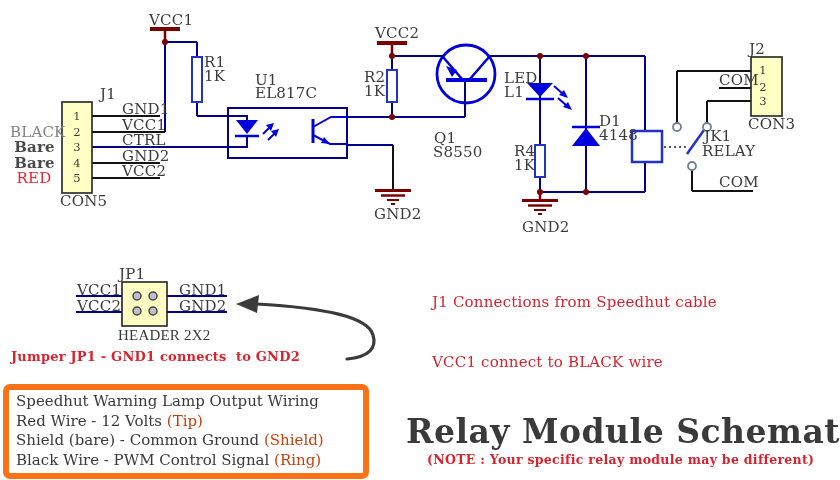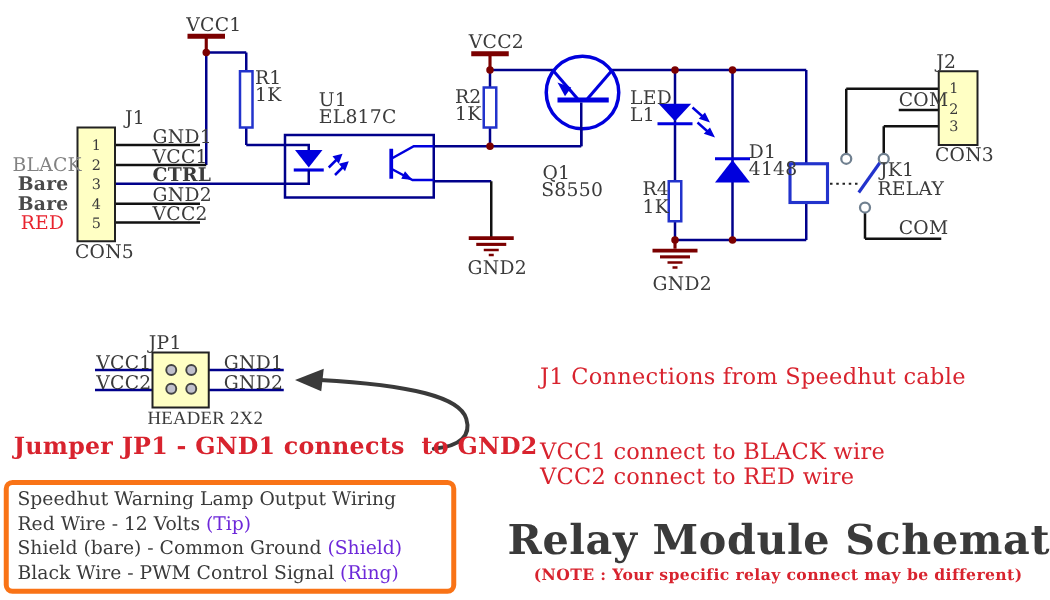--- a/index.html
+++ b/index.html
@@ -5,26 +5,26 @@
   html,body{margin:0;padding:0;background:#fff;}
   #stage{position:relative;width:840px;height:480px;background:#ffffff;overflow:hidden;
          font-family:"DejaVu Serif", serif;}
   #schem-svg{position:absolute;left:0;top:0;}
   .lbl{position:absolute;font-size:15px;color:#3b3b3b;letter-spacing:0.2px;white-space:pre;line-height:13px;}
   .pin{position:absolute;width:14px;text-align:center;font-size:11.5px;color:#3b3b3b;line-height:13px;}
   .gray{color:#828282;}
   .boldbare{color:#4a4a4a;font-weight:bold;}
   .redlbl{color:#e8232e;}
   .ralign{text-align:center;}
-  .note{position:absolute;font-size:18px;color:#d8232e;letter-spacing:0.2px;white-space:pre;line-height:20px;}
-  .jumper-note{font-weight:bold;font-size:19px;}
-  .wiring-box{position:absolute;left:3px;top:384px;width:340px;border:4px solid #f97316;
+  .note{position:absolute;font-size:15px;color:#d8232e;letter-spacing:0.2px;white-space:pre;line-height:20px;}
+  .jumper-note{font-weight:bold;font-size:13px;}
+  .wiring-box{position:absolute;left:3px;top:384px;width:340px;border:6px solid #f97316;
               border-radius:7px;padding:2px 7px 3px 7px;background:#fff;}
   .wb-line{font-size:15px;color:#3a3a3a;line-height:19.5px;white-space:pre;}
-  .wb-red{color:#6d28d9;}
+  .wb-red{color:#c2410c;}
   .main-title{position:absolute;left:406px;top:412px;font-size:33px;font-weight:bold;
               color:#3a3a3a;letter-spacing:0.5px;white-space:pre;}
   .subtitle{position:absolute;left:427px;top:452px;font-size:12.5px;font-weight:bold;
             color:#d8232e;letter-spacing:0.3px;white-space:pre;}
 </style>
 </head>
 <body>
 
 <div id="stage">
 
@@ -178,21 +178,21 @@
 
   <div class="lbl" style="left:60px;top:88px;margin-left:40px;">J1</div>
   <div class="lbl" style="left:60px;top:195px;text-align:center;">CON5</div>
   <div class="pin" style="left:70px;top:110px;">1</div>
   <div class="pin" style="left:70px;top:126px;">2</div>
   <div class="pin" style="left:70px;top:141px;">3</div>
   <div class="pin" style="left:70px;top:157px;">4</div>
   <div class="pin" style="left:70px;top:172px;">5</div>
   <div class="lbl" style="left:122px;top:103px;">GND1</div>
   <div class="lbl" style="left:122px;top:119px;">VCC1</div>
-  <div class="lbl" style="left:122px;top:134px;font-weight:bold;">CTRL</div>
+  <div class="lbl" style="left:122px;top:134px;">CTRL</div>
   <div class="lbl" style="left:122px;top:150px;">GND2</div>
   <div class="lbl" style="left:122px;top:165px;">VCC2</div>
   <div class="lbl gray ralign" style="left:10px;top:126px;width:48px;">BLACK</div>
   <div class="lbl boldbare ralign" style="left:10px;top:141px;width:49px;">Bare</div>
   <div class="lbl boldbare ralign" style="left:10px;top:157px;width:49px;">Bare</div>
   <div class="lbl redlbl ralign" style="left:10px;top:172px;width:48px;">RED</div>
 
   <div class="lbl" style="left:204px;top:56px;">R1</div>
   <div class="lbl" style="left:204px;top:70px;">1K</div>
   <div class="lbl" style="left:255px;top:74px;">U1</div>
@@ -224,25 +224,24 @@
   <div class="lbl" style="left:119px;top:268px;">JP1</div>
   <div class="lbl" style="left:118px;top:329px;font-family:Liberation Serif, serif;">HEADER 2X2</div>
   <div class="lbl" style="left:77px;top:284px;">VCC1</div>
   <div class="lbl" style="left:77px;top:300px;">VCC2</div>
   <div class="lbl" style="left:179px;top:284px;">GND1</div>
   <div class="lbl" style="left:179px;top:300px;">GND2</div>
 
   <div class="note jumper-note" style="left:11px;top:347px;">Jumper JP1 - GND1 connects  to GND2</div>
   <div class="note" style="left:432px;top:292px;">J1 Connections from Speedhut cable</div>
   <div class="note" style="left:432px;top:352px;">VCC1 connect to BLACK wire</div>
-  <div class="note" style="left:432px;top:372px;">VCC2 connect to RED wire</div>
 
   <div class="wiring-box">
     <div class="wb-line">Speedhut Warning Lamp Output Wiring</div>
     <div class="wb-line"><span>Red Wire - 12 Volts </span><span class="wb-red">(Tip)</span></div>
     <div class="wb-line"><span>Shield (bare) - Common Ground </span><span class="wb-red">(Shield)</span></div>
     <div class="wb-line"><span>Black Wire - PWM Control Signal </span><span class="wb-red">(Ring)</span></div>
   </div>
 
   <div class="main-title">Relay Module Schematic</div>
-  <div class="subtitle">(NOTE : Your specific relay connect may be different)</div>
+  <div class="subtitle">(NOTE : Your specific relay module may be different)</div>
 
 </div>
 
 </body></html>

